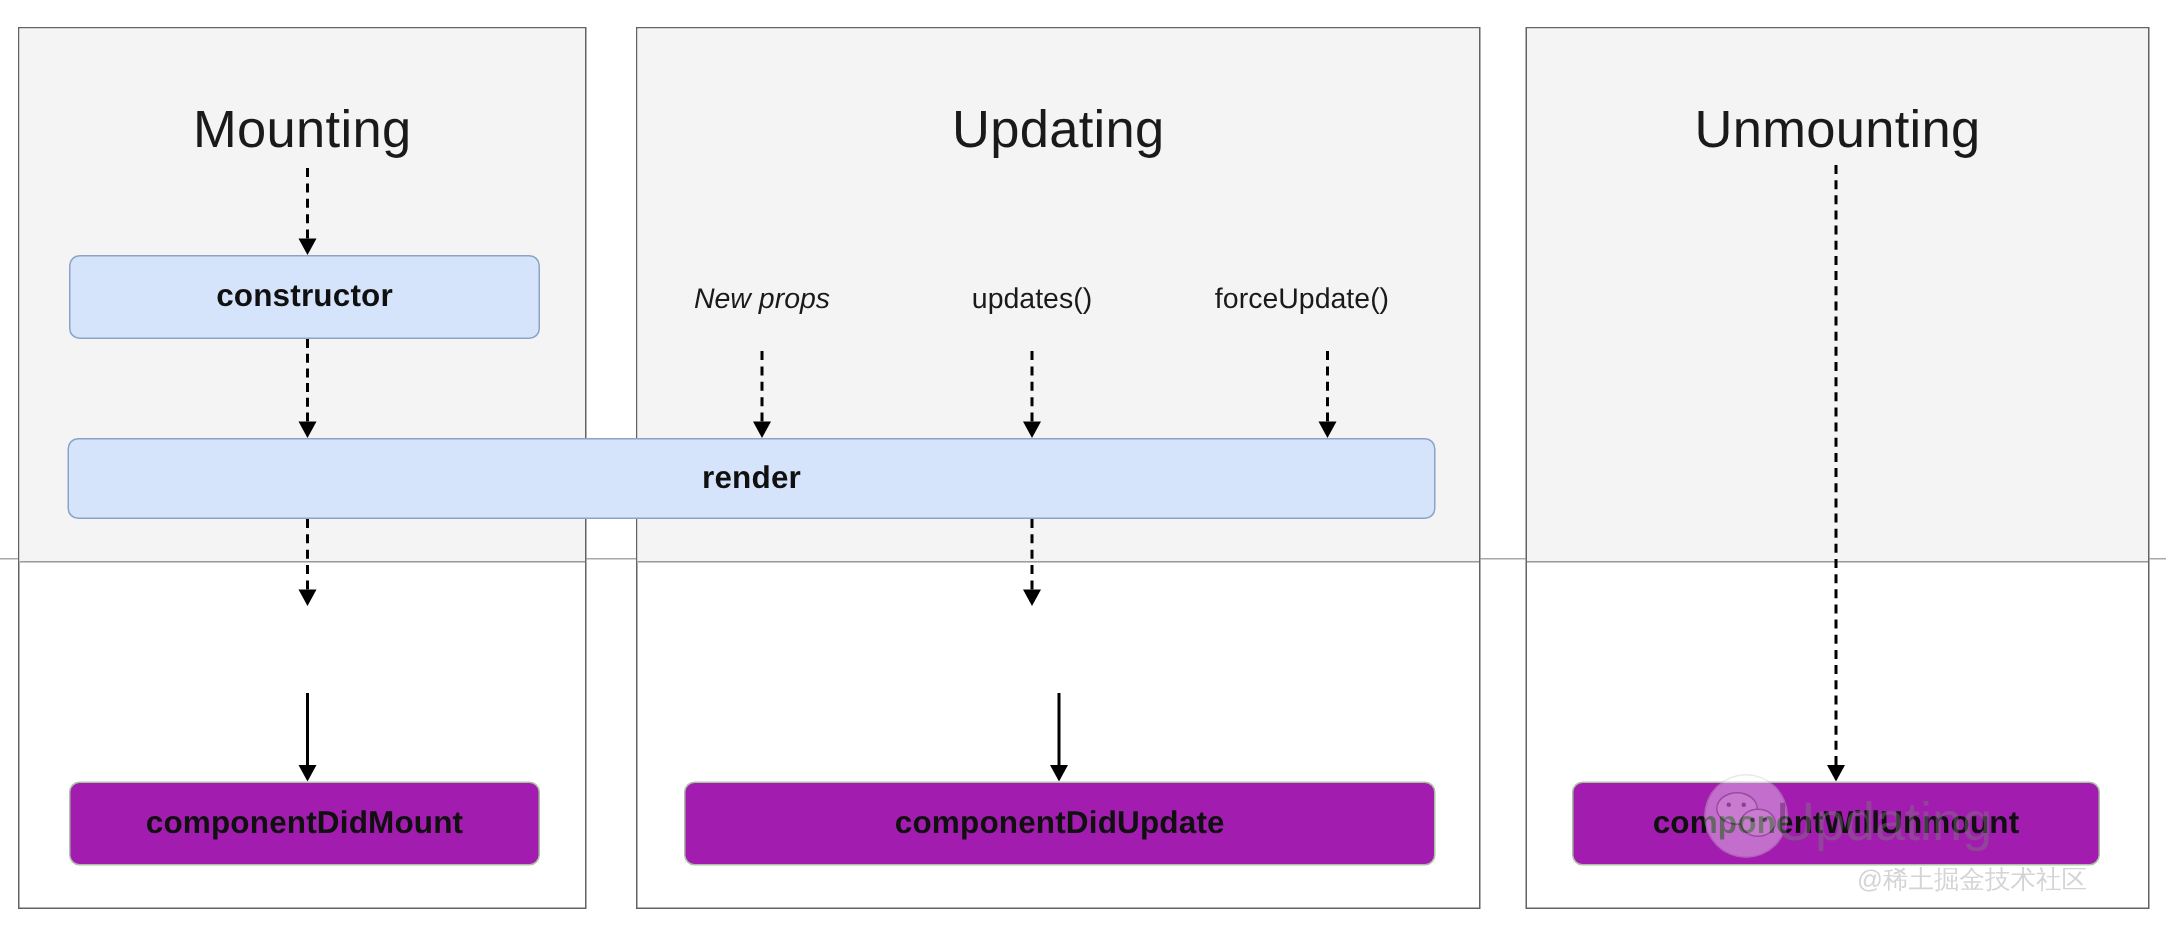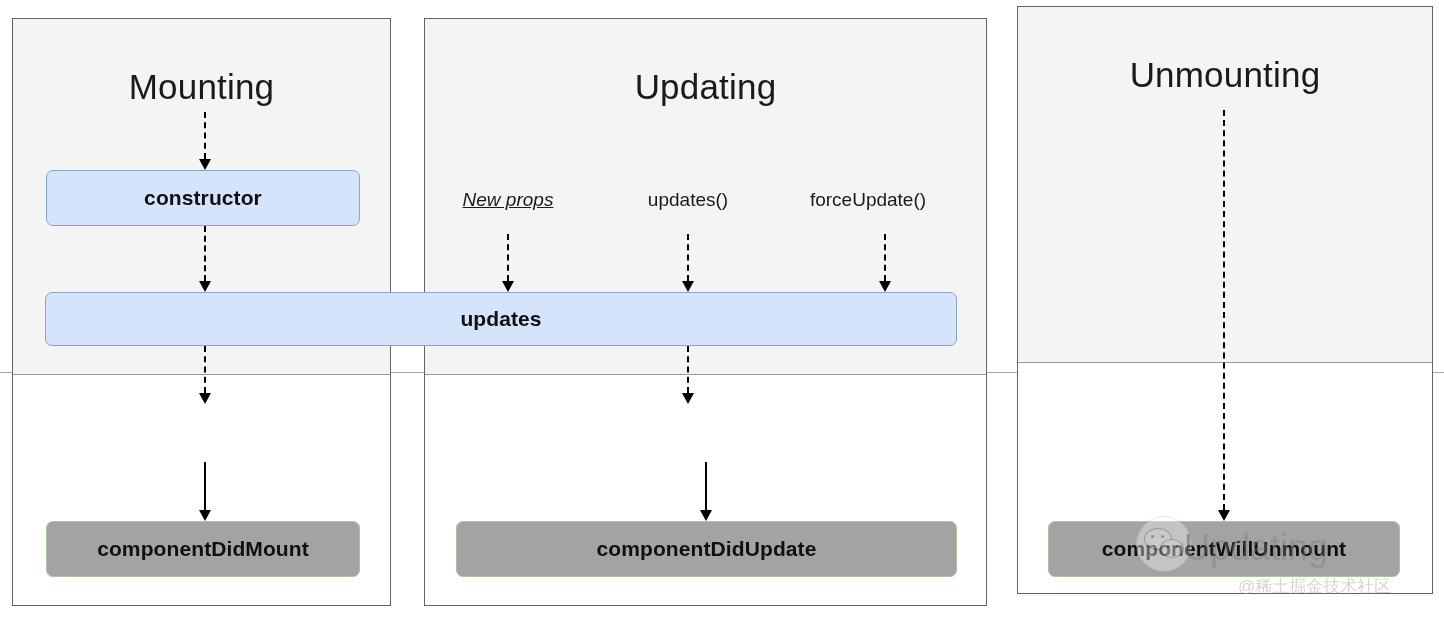--- a/index.html
+++ b/index.html
@@ -32,21 +32,21 @@
     position: absolute;
     left: 0;
     right: 0;
     top: 0;
     background: #f4f4f4;
     border-bottom: 1.5px solid #9a9a9a;
   }
 
   #panel-mounting   { left: 12px;   top: 18px; width: 379px; height: 588px; }
   #panel-updating   { left: 424px;  top: 18px; width: 563px; height: 588px; }
-  #panel-unmounting { left: 1017px; top: 6px; width: 416px; height: 588px; }
+  #panel-unmounting { left: 1017px; top: 18px; width: 416px; height: 588px; }
 
   .panel-upper { height: 355px; }
 
   
   .gutter-rule {
     position: absolute;
     height: 0;
     border-top: 1.5px solid #a8a8a8;
     top: 372px;
   }
@@ -92,21 +92,21 @@
     align-items: center;
     justify-content: center;
     font-size: 21px;
     font-weight: bold;
     color: #101010;
     white-space: nowrap;
     letter-spacing: 0.1px;
   }
   .lc-box.blue   { background: #d6e4fb; border: 1.5px solid #8aa4c8; }
   .lc-box.yellow { background: #fdf2ce; border: 1.5px solid #d8bf77; }
-  .lc-box.green  { background: #a3a3a3; border: 1.5px solid #a9c3a3; }
+  .lc-box.green  { background: #a21caf; border: 1.5px solid #a9c3a3; }
   .lc-box.italic-label { font-style: italic; font-weight: bold; }
 
   #box-constructor      { left: 46px;  top: 170px; width: 314px; height: 56px; }
   #box-render           { left: 45px;  top: 292px; width: 912px; height: 54px; }
   #box-react-updates    { left: 45px;  top: 404px; width: 912px; height: 58px; }
   #box-did-mount        { left: 46px;  top: 521px; width: 314px; height: 56px; }
   #box-did-update       { left: 456px; top: 521px; width: 501px; height: 56px; }
   #box-will-unmount     { left: 1048px;top: 521px; width: 352px; height: 56px; }
 
   
@@ -216,21 +216,21 @@
   <div class="panel" id="panel-updating">
     <div class="panel-upper"></div>
     <div class="panel-title">Updating</div>
   </div>
 
   <div class="panel" id="panel-unmounting">
     <div class="panel-upper"></div>
     <div class="panel-title">Unmounting</div>
   </div>
 
-  <div class="trigger-label italic" style="left:508px;text-decoration:underline;">New props</div>
+  <div class="trigger-label italic" style="left:508px;">New props</div>
   <div class="trigger-label" style="left:688px;">updates()</div>
   <div class="trigger-label" style="left:868px;">forceUpdate()</div>
 
   <div class="arrow dashed" style="left:205px; top:112px; height:58px;">
     <div class="shaft" style="height:47px;"></div>
     <div class="head" style="top:47px;"></div>
   </div>
 
   <div class="arrow dashed" style="left:205px; top:226px; height:66px;">
     <div class="shaft" style="height:55px;"></div>
@@ -272,21 +272,21 @@
     <div class="head" style="top:48px;"></div>
   </div>
 
   <div class="arrow dashed" style="left:1224px; top:110px; height:412px;">
     <div class="shaft" style="height:400px;"></div>
     <div class="head" style="top:400px;"></div>
   </div>
 
   <div class="lc-box blue" id="box-constructor">constructor</div>
 
-  <div class="lc-box blue" id="box-render">updates</div>
+  <div class="lc-box blue" id="box-render">render</div>
 
 
   <div class="lc-box green" id="box-did-mount">componentDidMount</div>
 
   <div class="lc-box green" id="box-did-update">componentDidUpdate</div>
 
   <div class="lc-box green" id="box-will-unmount">componentWillUnmount</div>
 
   <div id="watermark">
     <div id="watermark-badge">

